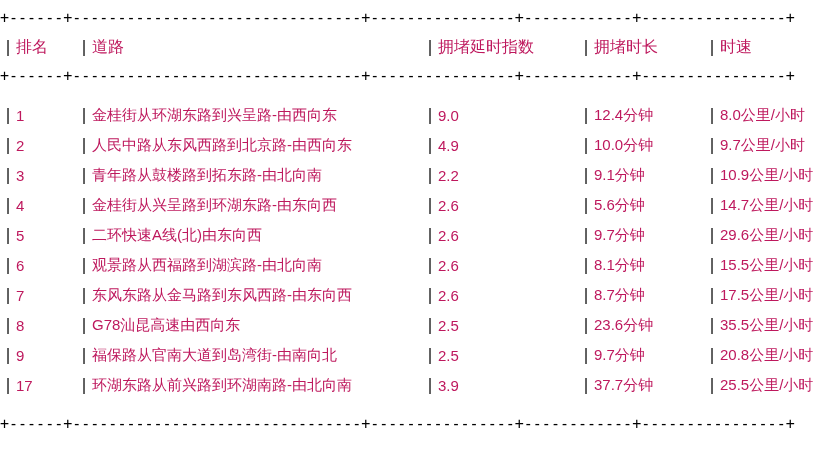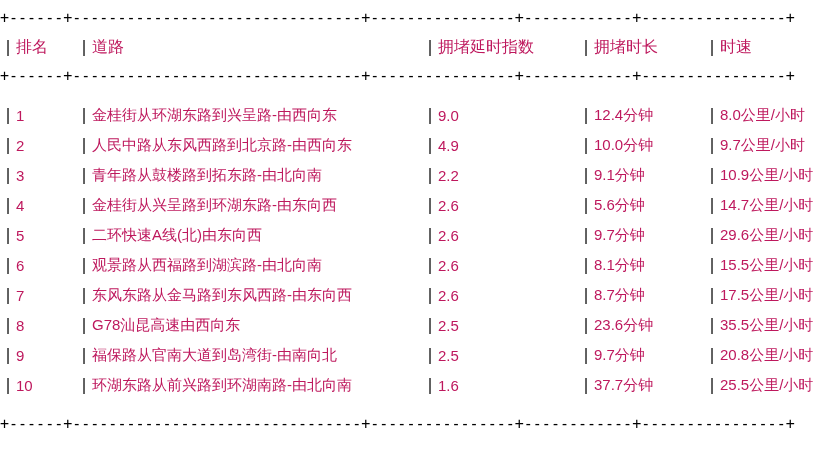--- a/index.html
+++ b/index.html
@@ -248,25 +248,25 @@
         <td class="cell">2.5</td>
         <td class="pipe">|</td>
         <td class="cell">9.7分钟</td>
         <td class="pipe">|</td>
         <td class="cell">20.8公里/小时</td>
 
       </tr>
 
       <tr class="data-row">
         <td class="pipe">|</td>
-        <td class="cell">10</td>
+        <td class="cell">17</td>
         <td class="pipe">|</td>
         <td class="cell">环湖东路从前兴路到环湖南路-由北向南</td>
         <td class="pipe">|</td>
-        <td class="cell">1.6</td>
+        <td class="cell">3.9</td>
         <td class="pipe">|</td>
         <td class="cell">37.7分钟</td>
         <td class="pipe">|</td>
         <td class="cell">25.5公里/小时</td>
 
       </tr>
 
       <tr class="gap-row">
           <td colspan="11"></td>
         </tr>

